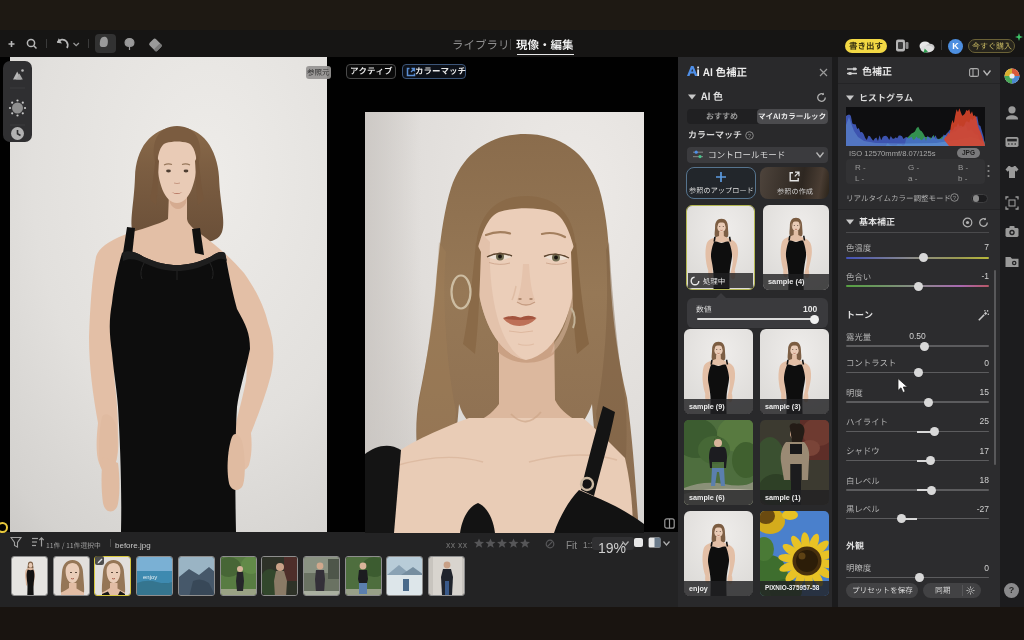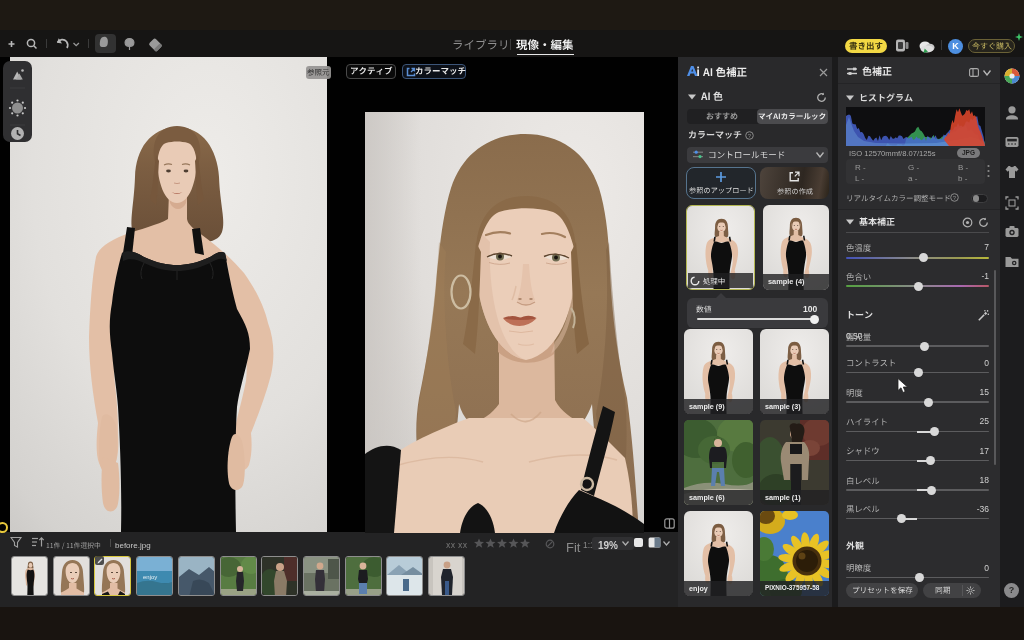--- a/index.html
+++ b/index.html
@@ -565,21 +565,21 @@
 <path d="M6.8 4.2 L8.4 2.6" stroke="#c8c8c8" stroke-width="2.2"></path>
 <g fill="#c8c8c8">
       <circle cx="9.6" cy="0.9" r="0.8"></circle>
       <circle cx="10.3" cy="4.2" r="0.8"></circle>
       <circle cx="6.9" cy="0.8" r="0.8"></circle>
     </g>
   </svg>
 <svg style="position:absolute;left:846px;top:330.5px;" width="27" height="12" viewBox="0 -9 27 12">
     <path fill="#b8b8b8" d="M1.7 -5.0V-4.7H3.4V-5.0ZM1.5 -4.3V-3.9H3.4V-4.3ZM5.0 -4.3V-3.9H6.8V-4.3ZM5.0 -5.0V-4.7H6.7V-5.0ZM1.5 -3.1H3.1V-2.4H1.5ZM0.6 -5.8V-4.4H1.2V-5.4H3.9V-3.8H4.5V-5.4H7.2V-4.4H7.7V-5.8H4.5V-6.2H7.3V-6.7H1.1V-6.2H3.9V-5.8ZM0.9 -1.6V0.1L0.5 0.1L0.5 0.6C1.4 0.5 2.7 0.4 3.9 0.3L3.9 -0.2L2.6 -0.1V-0.9H3.7V-1.3C3.8 -1.2 3.9 -1.0 4.0 -0.9C4.1 -1.0 4.3 -1.0 4.5 -1.1V0.7H5.0V0.5H6.7V0.7H7.3V-1.1C7.5 -1.1 7.6 -1.0 7.8 -1.0C7.9 -1.1 8.0 -1.3 8.2 -1.5C7.5 -1.6 6.9 -1.8 6.3 -2.0C6.8 -2.4 7.2 -2.8 7.5 -3.3L7.1 -3.5L7.0 -3.4H5.5C5.6 -3.6 5.7 -3.7 5.7 -3.8L5.2 -3.9C4.9 -3.4 4.4 -2.9 3.7 -2.5C3.8 -2.4 4.0 -2.3 4.1 -2.2C4.3 -2.3 4.6 -2.5 4.8 -2.7C5.0 -2.4 5.2 -2.2 5.5 -2.0C4.9 -1.7 4.3 -1.5 3.7 -1.4H2.6V-1.9H3.7V-3.5H1.0V-1.9H2.1V-0.1L1.4 0.0V-1.6ZM5.0 0.0V-0.8H6.7V0.0ZM7.1 -1.2H4.8C5.1 -1.3 5.5 -1.5 5.9 -1.7C6.3 -1.5 6.7 -1.3 7.1 -1.2ZM5.1 -3.0 5.1 -3.0H6.7C6.5 -2.7 6.2 -2.5 5.9 -2.3C5.6 -2.5 5.3 -2.7 5.1 -3.0Z M9.6 -6.4C10.0 -5.8 10.4 -4.9 10.6 -4.3L11.2 -4.6C11.0 -5.1 10.6 -6.0 10.1 -6.6ZM15.1 -6.7C14.8 -6.1 14.4 -5.1 14.0 -4.6L14.6 -4.4C14.9 -4.9 15.4 -5.8 15.7 -6.5ZM12.3 -7.1V-3.8H8.9V-3.3H11.1C11.0 -1.7 10.7 -0.5 8.7 0.1C8.8 0.3 9.0 0.5 9.1 0.7C11.2 -0.0 11.6 -1.4 11.8 -3.3H13.3V-0.3C13.3 0.5 13.5 0.7 14.3 0.7C14.4 0.7 15.3 0.7 15.5 0.7C16.2 0.7 16.4 0.3 16.5 -1.1C16.3 -1.1 16.0 -1.2 15.9 -1.4C15.8 -0.1 15.8 0.1 15.5 0.1C15.3 0.1 14.5 0.1 14.4 0.1C14.0 0.1 14.0 0.0 14.0 -0.3V-3.3H16.4V-3.8H12.9V-7.1Z M18.9 -5.6H23.1V-5.1H18.9ZM18.9 -6.4H23.1V-6.0H18.9ZM18.3 -6.8V-4.7H23.7V-6.8ZM17.2 -4.4V-3.9H24.8V-4.4ZM18.7 -2.3H20.7V-1.8H18.7ZM21.3 -2.3H23.3V-1.8H21.3ZM18.7 -3.1H20.7V-2.7H18.7ZM21.3 -3.1H23.3V-2.7H21.3ZM17.2 -0.0V0.5H24.8V-0.0H21.3V-0.5H24.1V-1.0H21.3V-1.4H23.9V-3.5H18.1V-1.4H20.7V-1.0H17.9V-0.5H20.7V-0.0Z"></path>
   </svg>
-<div class="a" style="left:846px;top:331.0px;width:143px;text-align:left;font-size:8.5px;color:#d0d0d0">0.50</div>
+<div class="a" style="left:846px;top:331.0px;width:143px;text-align:center;font-size:8.5px;color:#d0d0d0">0.50</div>
 <div class="a" style="left:846px;top:345.2px;width:143px;height:1.6px;border-radius:1px;background:#5c5c5e"></div>
 <div class="a" style="left:919.5px;top:341.5px;width:9px;height:9px;border-radius:50%;background:#d8d8d8"></div>
 <svg style="position:absolute;left:846px;top:357px;" width="52" height="12" viewBox="0 -9 52 12">
     <path fill="#b8b8b8" d="M1.3 -1.1V-0.4C1.6 -0.4 1.9 -0.4 2.3 -0.4H6.4L6.4 0.1H7.1C7.1 -0.1 7.1 -0.4 7.1 -0.7V-5.1C7.1 -5.3 7.1 -5.5 7.1 -5.7C7.0 -5.7 6.7 -5.7 6.5 -5.7H2.4C2.1 -5.7 1.7 -5.7 1.4 -5.8V-5.0C1.6 -5.0 2.1 -5.0 2.4 -5.0H6.4V-1.1H2.3C1.9 -1.1 1.6 -1.1 1.3 -1.1Z M10.3 -6.2 9.8 -5.6C10.4 -5.2 11.5 -4.3 11.9 -3.9L12.4 -4.4C12.0 -4.9 10.9 -5.8 10.3 -6.2ZM9.6 -0.5 10.0 0.2C11.4 -0.1 12.5 -0.6 13.3 -1.1C14.6 -1.9 15.6 -3.1 16.2 -4.1L15.8 -4.8C15.3 -3.8 14.2 -2.6 12.9 -1.8C12.1 -1.3 11.1 -0.7 9.6 -0.5Z M19.6 -0.7C19.6 -0.4 19.6 -0.0 19.6 0.3H20.4C20.4 -0.0 20.3 -0.5 20.3 -0.7L20.3 -3.5C21.3 -3.2 22.7 -2.7 23.6 -2.2L23.9 -2.9C23.0 -3.3 21.4 -3.9 20.3 -4.3V-5.6C20.3 -5.9 20.4 -6.2 20.4 -6.5H19.6C19.6 -6.2 19.6 -5.9 19.6 -5.6C19.6 -4.9 19.6 -1.2 19.6 -0.7Z M27.1 -6.3V-5.6C27.4 -5.6 27.6 -5.6 27.9 -5.6C28.4 -5.6 30.7 -5.6 31.2 -5.6C31.5 -5.6 31.8 -5.6 32.0 -5.6V-6.3C31.8 -6.2 31.5 -6.2 31.2 -6.2C30.7 -6.2 28.4 -6.2 27.9 -6.2C27.6 -6.2 27.4 -6.2 27.1 -6.3ZM32.6 -4.0 32.1 -4.3C32.0 -4.3 31.8 -4.3 31.6 -4.3C31.2 -4.3 27.6 -4.3 27.2 -4.3C27.0 -4.3 26.7 -4.3 26.4 -4.3V-3.6C26.7 -3.6 27.0 -3.6 27.2 -3.6C27.7 -3.6 31.3 -3.6 31.7 -3.6C31.5 -3.0 31.2 -2.3 30.7 -1.8C30.0 -1.0 28.9 -0.5 27.7 -0.3L28.2 0.3C29.3 0.1 30.4 -0.4 31.2 -1.4C31.9 -2.1 32.2 -3.0 32.5 -3.8C32.5 -3.9 32.5 -4.0 32.6 -4.0Z M40.3 -5.6 39.9 -5.9C39.8 -5.9 39.5 -5.9 39.3 -5.9C39.0 -5.9 36.4 -5.9 36.0 -5.9C35.8 -5.9 35.3 -5.9 35.2 -5.9V-5.2C35.3 -5.2 35.7 -5.2 36.0 -5.2C36.3 -5.2 39.0 -5.2 39.3 -5.2C39.1 -4.5 38.5 -3.5 37.9 -2.9C37.0 -1.9 35.8 -0.9 34.4 -0.4L35.0 0.2C36.2 -0.4 37.4 -1.3 38.3 -2.3C39.1 -1.5 40.0 -0.5 40.6 0.2L41.2 -0.3C40.6 -0.9 39.6 -2.0 38.7 -2.8C39.3 -3.5 39.8 -4.5 40.1 -5.3C40.2 -5.4 40.3 -5.6 40.3 -5.6Z M44.8 -0.7C44.8 -0.4 44.8 -0.0 44.8 0.3H45.6C45.6 -0.0 45.5 -0.5 45.5 -0.7L45.5 -3.5C46.5 -3.2 47.9 -2.7 48.8 -2.2L49.1 -2.9C48.2 -3.3 46.6 -3.9 45.5 -4.3V-5.6C45.5 -5.9 45.6 -6.2 45.6 -6.5H44.8C44.8 -6.2 44.8 -5.9 44.8 -5.6C44.8 -4.9 44.8 -1.2 44.8 -0.7Z"></path>
   </svg>
 <div class="a" style="left:846px;top:357.5px;width:143px;text-align:right;font-size:8.5px;color:#d0d0d0">0</div>
 <div class="a" style="left:846px;top:371.7px;width:143px;height:1.6px;border-radius:1px;background:#5c5c5e"></div>
 <div class="a" style="left:913.5px;top:368.0px;width:9px;height:9px;border-radius:50%;background:#d8d8d8"></div>
 <svg style="position:absolute;left:846px;top:386.5px;" width="18" height="12" viewBox="0 -9 18 12">
     <path fill="#b8b8b8" d="M2.8 -3.8V-2.1H1.3V-3.8ZM2.8 -4.4H1.3V-6.0H2.8ZM0.7 -6.5V-0.7H1.3V-1.5H3.4V-6.5ZM7.2 -6.1V-4.7H4.8V-6.1ZM4.2 -6.7V-3.7C4.2 -2.4 4.1 -0.8 2.6 0.3C2.8 0.4 3.0 0.6 3.1 0.7C4.1 -0.0 4.5 -1.0 4.7 -2.0H7.2V-0.2C7.2 -0.0 7.1 0.0 7.0 0.0C6.8 0.1 6.3 0.1 5.7 0.0C5.8 0.2 5.9 0.5 6.0 0.7C6.7 0.7 7.2 0.6 7.4 0.5C7.7 0.4 7.8 0.2 7.8 -0.2V-6.7ZM7.2 -4.1V-2.6H4.8C4.8 -3.0 4.8 -3.4 4.8 -3.7V-4.1Z M11.6 -5.4V-4.7H10.3V-4.2H11.6V-2.8H14.9V-4.2H16.3V-4.7H14.9V-5.4H14.3V-4.7H12.2V-5.4ZM14.3 -4.2V-3.3H12.2V-4.2ZM14.8 -1.7C14.4 -1.3 13.9 -0.9 13.3 -0.7C12.8 -0.9 12.3 -1.3 12.0 -1.7ZM10.4 -2.3V-1.7H11.7L11.4 -1.6C11.7 -1.1 12.2 -0.7 12.7 -0.4C11.9 -0.1 11.0 0.1 10.1 0.1C10.2 0.3 10.3 0.5 10.3 0.7C11.4 0.5 12.4 0.3 13.3 -0.1C14.1 0.3 15.1 0.6 16.1 0.7C16.2 0.5 16.3 0.3 16.5 0.1C15.6 0.1 14.7 -0.1 14.0 -0.4C14.7 -0.8 15.3 -1.3 15.7 -2.1L15.3 -2.3L15.2 -2.3ZM9.4 -6.2V-3.8C9.4 -2.6 9.4 -0.9 8.7 0.3C8.8 0.4 9.1 0.6 9.2 0.7C9.9 -0.6 10.0 -2.5 10.0 -3.8V-5.7H16.3V-6.2H13.2V-7.1H12.5V-6.2Z"></path>
@@ -604,21 +604,21 @@
 <svg style="position:absolute;left:846px;top:474.5px;" width="35" height="12" viewBox="0 -9 35 12">
     <path fill="#b8b8b8" d="M3.7 -7.1C3.6 -6.7 3.5 -6.1 3.3 -5.7H1.2V0.7H1.8V0.1H6.6V0.6H7.2V-5.7H4.0C4.2 -6.1 4.4 -6.5 4.5 -6.9ZM1.8 -0.6V-2.5H6.6V-0.6ZM1.8 -3.2V-5.1H6.6V-3.2Z M10.3 -0.3 10.8 0.2C10.9 0.1 11.0 0.0 11.1 0.0C13.2 -0.6 14.9 -1.6 16.0 -3.0L15.6 -3.6C14.6 -2.2 12.7 -1.1 11.0 -0.7C11.0 -1.2 11.0 -4.7 11.0 -5.5C11.0 -5.7 11.1 -6.0 11.1 -6.2H10.3C10.3 -6.1 10.3 -5.7 10.3 -5.5C10.3 -4.7 10.3 -1.2 10.3 -0.7C10.3 -0.5 10.3 -0.4 10.3 -0.3Z M22.6 -5.7 22.1 -5.5C22.4 -5.1 22.7 -4.6 22.9 -4.1L23.4 -4.4C23.2 -4.8 22.8 -5.4 22.6 -5.7ZM23.7 -6.1 23.2 -5.9C23.5 -5.5 23.8 -5.0 24.0 -4.6L24.5 -4.8C24.3 -5.2 23.9 -5.8 23.7 -6.1ZM17.2 -2.2 17.9 -1.6C18.0 -1.7 18.2 -2.0 18.4 -2.2C18.7 -2.7 19.4 -3.6 19.8 -4.1C20.1 -4.4 20.3 -4.5 20.6 -4.2C21.0 -3.8 21.7 -3.0 22.2 -2.4C22.8 -1.8 23.5 -1.0 24.1 -0.2L24.7 -0.8C24.0 -1.5 23.2 -2.5 22.6 -3.0C22.1 -3.6 21.4 -4.3 20.9 -4.8C20.3 -5.4 20.0 -5.3 19.5 -4.7C19.0 -4.1 18.2 -3.2 17.8 -2.8C17.6 -2.5 17.5 -2.4 17.2 -2.2Z M29.6 -0.2 30.0 0.2C30.1 0.1 30.2 0.1 30.3 0.0C31.3 -0.5 32.5 -1.3 33.2 -2.3L32.8 -2.9C32.2 -1.9 31.1 -1.2 30.3 -0.8C30.3 -1.1 30.3 -5.1 30.3 -5.7C30.3 -6.0 30.4 -6.2 30.4 -6.3H29.6C29.6 -6.2 29.7 -6.0 29.7 -5.7C29.7 -5.1 29.7 -1.0 29.7 -0.6C29.7 -0.5 29.6 -0.3 29.6 -0.2ZM25.8 -0.2 26.4 0.2C27.1 -0.4 27.6 -1.2 27.9 -2.1C28.1 -2.9 28.1 -4.7 28.1 -5.7C28.1 -5.9 28.2 -6.2 28.2 -6.3H27.4C27.4 -6.1 27.5 -5.9 27.5 -5.7C27.5 -4.7 27.5 -3.0 27.2 -2.3C27.0 -1.5 26.5 -0.7 25.8 -0.2Z"></path>
   </svg>
 <div class="a" style="left:846px;top:475.0px;width:143px;text-align:right;font-size:8.5px;color:#d0d0d0">18</div>
 <div class="a" style="left:846px;top:489.2px;width:143px;height:1.6px;border-radius:1px;background:#5c5c5e"></div>
 <div class="a" style="left:917px;top:489px;width:14px;height:2px;background:#d8d8d8"></div>
 <div class="a" style="left:926.5px;top:485.5px;width:9px;height:9px;border-radius:50%;background:#d8d8d8"></div>
 <svg style="position:absolute;left:846px;top:503px;" width="35" height="12" viewBox="0 -9 35 12">
     <path fill="#b8b8b8" d="M2.9 -0.8C3.0 -0.3 3.0 0.3 3.0 0.6L3.6 0.5C3.6 0.2 3.6 -0.4 3.5 -0.8ZM4.6 -0.7C4.8 -0.3 5.0 0.3 5.0 0.6L5.6 0.5C5.6 0.1 5.4 -0.4 5.2 -0.9ZM6.3 -0.8C6.7 -0.3 7.2 0.3 7.4 0.7L8.0 0.4C7.8 0.0 7.3 -0.6 6.9 -1.0ZM1.4 -1.0C1.2 -0.4 0.8 0.1 0.4 0.4L1.0 0.7C1.4 0.3 1.8 -0.3 2.0 -0.8ZM2.0 -5.0H3.9V-4.1H2.0ZM4.5 -5.0H6.4V-4.1H4.5ZM2.0 -6.3H3.9V-5.4H2.0ZM4.5 -6.3H6.4V-5.4H4.5ZM0.5 -1.8V-1.2H8.0V-1.8H4.5V-2.5H7.3V-3.0H4.5V-3.6H7.1V-6.8H1.4V-3.6H3.9V-3.0H1.2V-2.5H3.9V-1.8Z M10.3 -0.3 10.8 0.2C10.9 0.1 11.0 0.0 11.1 0.0C13.2 -0.6 14.9 -1.6 16.0 -3.0L15.6 -3.6C14.6 -2.2 12.7 -1.1 11.0 -0.7C11.0 -1.2 11.0 -4.7 11.0 -5.5C11.0 -5.7 11.1 -6.0 11.1 -6.2H10.3C10.3 -6.1 10.3 -5.7 10.3 -5.5C10.3 -4.7 10.3 -1.2 10.3 -0.7C10.3 -0.5 10.3 -0.4 10.3 -0.3Z M22.6 -5.7 22.1 -5.5C22.4 -5.1 22.7 -4.6 22.9 -4.1L23.4 -4.4C23.2 -4.8 22.8 -5.4 22.6 -5.7ZM23.7 -6.1 23.2 -5.9C23.5 -5.5 23.8 -5.0 24.0 -4.6L24.5 -4.8C24.3 -5.2 23.9 -5.8 23.7 -6.1ZM17.2 -2.2 17.9 -1.6C18.0 -1.7 18.2 -2.0 18.4 -2.2C18.7 -2.7 19.4 -3.6 19.8 -4.1C20.1 -4.4 20.3 -4.5 20.6 -4.2C21.0 -3.8 21.7 -3.0 22.2 -2.4C22.8 -1.8 23.5 -1.0 24.1 -0.2L24.7 -0.8C24.0 -1.5 23.2 -2.5 22.6 -3.0C22.1 -3.6 21.4 -4.3 20.9 -4.8C20.3 -5.4 20.0 -5.3 19.5 -4.7C19.0 -4.1 18.2 -3.2 17.8 -2.8C17.6 -2.5 17.5 -2.4 17.2 -2.2Z M29.6 -0.2 30.0 0.2C30.1 0.1 30.2 0.1 30.3 0.0C31.3 -0.5 32.5 -1.3 33.2 -2.3L32.8 -2.9C32.2 -1.9 31.1 -1.2 30.3 -0.8C30.3 -1.1 30.3 -5.1 30.3 -5.7C30.3 -6.0 30.4 -6.2 30.4 -6.3H29.6C29.6 -6.2 29.7 -6.0 29.7 -5.7C29.7 -5.1 29.7 -1.0 29.7 -0.6C29.7 -0.5 29.6 -0.3 29.6 -0.2ZM25.8 -0.2 26.4 0.2C27.1 -0.4 27.6 -1.2 27.9 -2.1C28.1 -2.9 28.1 -4.7 28.1 -5.7C28.1 -5.9 28.2 -6.2 28.2 -6.3H27.4C27.4 -6.1 27.5 -5.9 27.5 -5.7C27.5 -4.7 27.5 -3.0 27.2 -2.3C27.0 -1.5 26.5 -0.7 25.8 -0.2Z"></path>
   </svg>
-<div class="a" style="left:846px;top:503.5px;width:143px;text-align:right;font-size:8.5px;color:#d0d0d0">-36</div>
+<div class="a" style="left:846px;top:503.5px;width:143px;text-align:right;font-size:8.5px;color:#d0d0d0">-27</div>
 <div class="a" style="left:846px;top:517.7px;width:143px;height:1.6px;border-radius:1px;background:#5c5c5e"></div>
 <div class="a" style="left:901px;top:517.5px;width:16px;height:2px;background:#d8d8d8"></div>
 <div class="a" style="left:896.5px;top:514.0px;width:9px;height:9px;border-radius:50%;background:#d8d8d8"></div>
 <svg style="position:absolute;left:846px;top:538.5px;" width="20" height="13" viewBox="0 -10 20 13">
     <path fill="#e0e0e0" d="M2.6 -5.3H3.9C3.8 -4.6 3.6 -4.0 3.3 -3.4C3.0 -3.7 2.5 -4.0 2.1 -4.3C2.2 -4.6 2.4 -4.9 2.6 -5.3ZM5.4 -5.5 5.0 -5.3C5.1 -5.6 5.1 -5.9 5.2 -6.1L4.4 -6.4L4.3 -6.3H3.0C3.1 -6.7 3.2 -7.1 3.3 -7.4L2.3 -7.6C1.9 -6.0 1.1 -4.5 0.1 -3.6C0.4 -3.5 0.8 -3.1 1.0 -2.9C1.2 -3.1 1.3 -3.3 1.5 -3.4C2.0 -3.1 2.5 -2.7 2.8 -2.4C2.2 -1.4 1.4 -0.6 0.4 -0.1C0.7 0.1 1.1 0.5 1.3 0.7C2.9 -0.2 4.1 -1.9 4.8 -4.5C5.1 -4.0 5.5 -3.5 5.9 -3.0V0.8H7.0V-2.0C7.4 -1.7 7.8 -1.4 8.1 -1.3C8.3 -1.5 8.7 -2.0 8.9 -2.2C8.3 -2.5 7.6 -2.9 7.0 -3.4V-7.6H5.9V-4.6C5.7 -4.9 5.5 -5.2 5.4 -5.5Z M14.7 -4.9H16.3V-4.3H14.7ZM14.7 -3.5H16.3V-2.9H14.7ZM14.7 -6.4H16.3V-5.8H14.7ZM11.6 -2.1V-1.7H11.0V-2.1ZM13.7 -7.3V-1.9H14.2C14.1 -1.3 14.0 -0.7 13.4 -0.3V-0.5H12.5V-1.0H13.3V-1.7H12.5V-2.1H13.3V-2.8H12.5V-3.2H13.4V-3.9H12.6L12.9 -4.5L11.9 -4.6C11.9 -4.4 11.8 -4.2 11.7 -3.9H11.1C11.2 -4.2 11.3 -4.4 11.4 -4.6H13.5V-5.5H11.8L12.0 -6.1H13.4V-6.9H11.0C11.1 -7.1 11.1 -7.3 11.2 -7.4L10.2 -7.7C10.0 -7.0 9.7 -6.4 9.3 -5.9C9.5 -5.8 9.7 -5.6 9.9 -5.5H9.4V-4.6H10.3C10.0 -4.1 9.6 -3.6 9.2 -3.2C9.4 -3.0 9.7 -2.6 9.8 -2.4L10.0 -2.6V0.6H11.0V0.2H13.0C13.2 0.4 13.3 0.6 13.4 0.8C14.6 0.2 15.0 -0.7 15.1 -1.9H15.5V-0.5C15.5 0.4 15.7 0.6 16.4 0.6C16.6 0.6 16.8 0.6 16.9 0.6C17.5 0.6 17.8 0.3 17.8 -0.9C17.6 -1.0 17.2 -1.1 17.0 -1.3C17.0 -0.4 17.0 -0.2 16.8 -0.2C16.8 -0.2 16.6 -0.2 16.6 -0.2C16.5 -0.2 16.5 -0.3 16.5 -0.5V-1.9H17.3V-7.3ZM11.6 -2.8H11.0V-3.2H11.6ZM11.6 -1.0V-0.5H11.0V-1.0ZM10.2 -5.5C10.3 -5.7 10.4 -5.8 10.6 -6.1H11.0C11.0 -5.9 10.9 -5.7 10.8 -5.5Z"></path>
   </svg>
 <svg style="position:absolute;left:846px;top:562px;" width="27" height="12" viewBox="0 -9 27 12">
     <path fill="#b8b8b8" d="M2.8 -3.8V-2.1H1.3V-3.8ZM2.8 -4.4H1.3V-6.0H2.8ZM0.7 -6.5V-0.7H1.3V-1.5H3.4V-6.5ZM7.2 -6.1V-4.7H4.8V-6.1ZM4.2 -6.7V-3.7C4.2 -2.4 4.1 -0.8 2.6 0.3C2.8 0.4 3.0 0.6 3.1 0.7C4.1 -0.0 4.5 -1.0 4.7 -2.0H7.2V-0.2C7.2 -0.0 7.1 0.0 7.0 0.0C6.8 0.1 6.3 0.1 5.7 0.0C5.8 0.2 5.9 0.5 6.0 0.7C6.7 0.7 7.2 0.6 7.4 0.5C7.7 0.4 7.8 0.2 7.8 -0.2V-6.7ZM7.2 -4.1V-2.6H4.8C4.8 -3.0 4.8 -3.4 4.8 -3.7V-4.1Z M12.6 -2.7H15.0V-2.1H12.6ZM12.6 -3.8H15.0V-3.2H12.6ZM14.7 -1.1C15.2 -0.6 15.7 0.0 16.0 0.4L16.4 0.1C16.2 -0.3 15.7 -0.9 15.2 -1.3ZM12.1 -1.3C11.8 -0.8 11.4 -0.3 10.9 0.1C11.1 0.1 11.3 0.3 11.4 0.4C11.9 0.1 12.4 -0.6 12.7 -1.1ZM10.6 -4.3V-3.1H9.6V-4.3ZM10.6 -4.8H9.6V-6.0H10.6ZM10.6 -2.5V-1.3H9.6V-2.5ZM13.4 -7.1C13.3 -6.7 13.3 -6.4 13.2 -6.1H11.4V-5.6H12.9C12.8 -5.3 12.6 -5.0 12.4 -4.8C12.3 -5.0 12.0 -5.2 11.8 -5.4L11.4 -5.1C11.7 -4.9 11.9 -4.6 12.1 -4.4C11.8 -4.1 11.5 -3.9 11.2 -3.7V-6.6H9.0V-0.0H9.6V-0.7H11.2V-3.6C11.3 -3.5 11.4 -3.3 11.5 -3.2C11.7 -3.3 11.8 -3.4 12.0 -3.6V-1.6H13.5V0.0C13.5 0.1 13.5 0.1 13.4 0.1C13.3 0.1 12.9 0.1 12.5 0.1C12.6 0.3 12.7 0.5 12.8 0.7C13.3 0.7 13.6 0.7 13.8 0.6C14.1 0.5 14.1 0.3 14.1 0.0V-1.6H15.6V-3.6C15.8 -3.4 16.0 -3.3 16.2 -3.2C16.3 -3.4 16.4 -3.6 16.6 -3.7C16.2 -3.9 15.9 -4.1 15.5 -4.4C15.8 -4.6 16.0 -4.9 16.2 -5.1L15.8 -5.4C15.6 -5.2 15.4 -4.9 15.2 -4.7C15.0 -5.0 14.8 -5.3 14.7 -5.6H16.4V-6.1H13.8C13.9 -6.4 13.9 -6.7 14.0 -7.0ZM13.5 -5.6H14.1C14.3 -5.1 14.6 -4.6 14.9 -4.2H12.7C13.1 -4.6 13.3 -5.1 13.5 -5.6Z M20.0 -5.4V-4.7H18.7V-4.2H20.0V-2.8H23.3V-4.2H24.7V-4.7H23.3V-5.4H22.7V-4.7H20.6V-5.4ZM22.7 -4.2V-3.3H20.6V-4.2ZM23.2 -1.7C22.8 -1.3 22.3 -0.9 21.7 -0.7C21.2 -0.9 20.7 -1.3 20.4 -1.7ZM18.8 -2.3V-1.7H20.1L19.8 -1.6C20.1 -1.1 20.6 -0.7 21.1 -0.4C20.3 -0.1 19.4 0.1 18.5 0.1C18.6 0.3 18.7 0.5 18.7 0.7C19.8 0.5 20.8 0.3 21.7 -0.1C22.5 0.3 23.5 0.6 24.5 0.7C24.6 0.5 24.7 0.3 24.9 0.1C24.0 0.1 23.1 -0.1 22.4 -0.4C23.1 -0.8 23.7 -1.3 24.1 -2.1L23.7 -2.3L23.6 -2.3ZM17.8 -6.2V-3.8C17.8 -2.6 17.8 -0.9 17.1 0.3C17.2 0.4 17.5 0.6 17.6 0.7C18.3 -0.6 18.4 -2.5 18.4 -3.8V-5.7H24.7V-6.2H21.6V-7.1H20.9V-6.2Z"></path>
   </svg>
 <div class="a" style="left:846px;top:562.5px;width:143px;text-align:right;font-size:8.5px;color:#d0d0d0">0</div>
@@ -713,24 +713,24 @@
       <path transform="translate(11.5,0)" d="M5 0.5 L6.4 3.8 L10 4 L7.2 6.3 L8.2 9.8 L5 7.8 L1.8 9.8 L2.8 6.3 L0 4 L3.6 3.8 Z"></path>
       <path transform="translate(23.0,0)" d="M5 0.5 L6.4 3.8 L10 4 L7.2 6.3 L8.2 9.8 L5 7.8 L1.8 9.8 L2.8 6.3 L0 4 L3.6 3.8 Z"></path>
       <path transform="translate(34.5,0)" d="M5 0.5 L6.4 3.8 L10 4 L7.2 6.3 L8.2 9.8 L5 7.8 L1.8 9.8 L2.8 6.3 L0 4 L3.6 3.8 Z"></path>
       <path transform="translate(46.0,0)" d="M5 0.5 L6.4 3.8 L10 4 L7.2 6.3 L8.2 9.8 L5 7.8 L1.8 9.8 L2.8 6.3 L0 4 L3.6 3.8 Z"></path>
     </g>
   </svg>
 <svg class="a" style="left:545px;top:538.5px" width="10" height="10" viewBox="0 0 10 10">
     <circle cx="5" cy="5" r="3.8" fill="none" stroke="#565658" stroke-width="1.2"></circle>
     <line x1="2.4" y1="7.6" x2="7.6" y2="2.4" stroke="#565658" stroke-width="1.2"></line>
   </svg>
-<div class="a" style="left:566px;top:540px;font-size:13px;color:#8a8a8a">Fit</div>
+<div class="a" style="left:566px;top:540px;font-size:10px;color:#8a8a8a">Fit</div>
 <div class="a" style="left:583px;top:540px;font-size:8.5px;color:#8a8a8a">1:1</div>
 <div class="a" style="left:592px;top:536.5px;width:42px;height:13px;border-radius:3px;background:#303032"></div>
-<div class="a" style="left:598px;top:540px;font-size:10px;color:#d0d0d0;font-weight:bold">19%</div>
+<div class="a" style="left:598px;top:540px;font-size:14px;color:#d0d0d0;font-weight:normal">19%</div>
 <svg class="a" style="left:622px;top:540.5px" width="7" height="5" viewBox="0 0 7 5">
     <path d="M0.5 0.5 L3.5 4 L6.5 0.5" fill="none" stroke="#b0b0b0" stroke-width="1.2"></path>
   </svg>
 <div class="a" style="left:634px;top:538px;width:9px;height:9px;border-radius:2px;background:#e8e8e8"></div>
 <svg class="a" style="left:648px;top:537px" width="13" height="11" viewBox="0 0 13 11">
 <rect x="0.6" y="0.6" width="11.8" height="9.8" rx="1.5" fill="#e8e8e8"></rect>
 <rect x="6.5" y="0.6" width="5.9" height="9.8" fill="#6b7b8b"></rect>
   </svg>
 <svg class="a" style="left:663px;top:540.5px" width="7" height="5" viewBox="0 0 7 5">
     <path d="M0.5 0.5 L3.5 4 L6.5 0.5" fill="none" stroke="#b0b0b0" stroke-width="1.2"></path>

